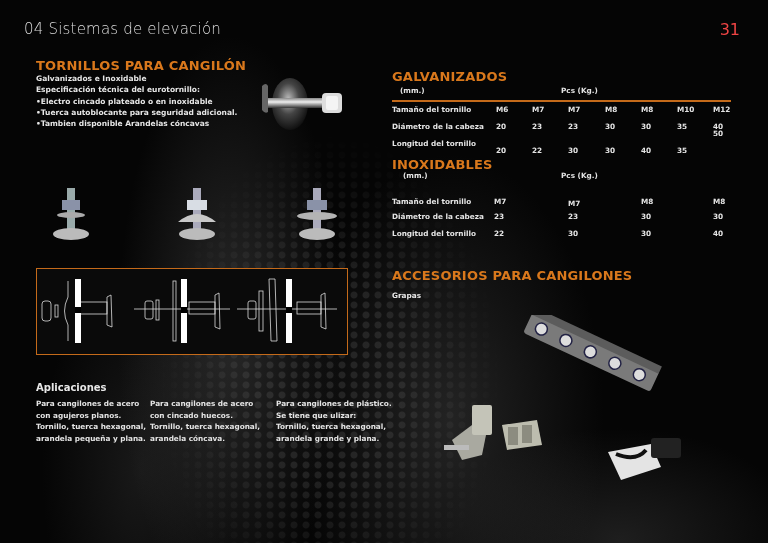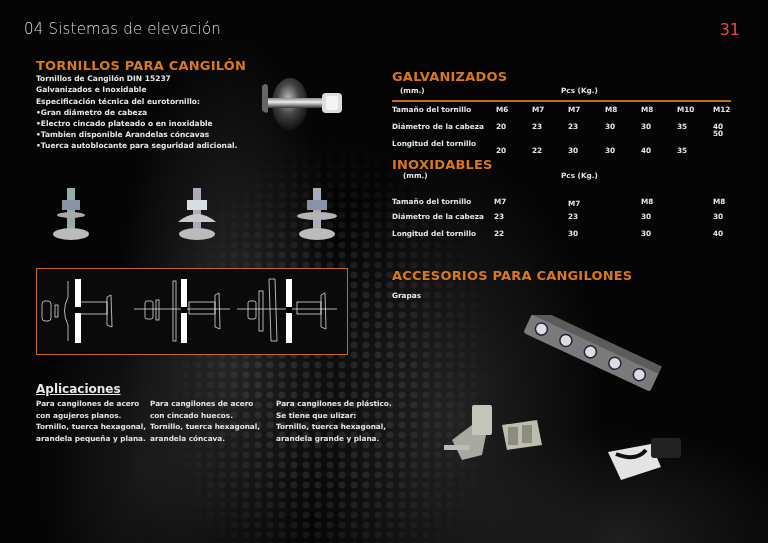--- a/index.html
+++ b/index.html
@@ -26,48 +26,46 @@
 
   .intro { position: absolute; left: 36px; top: 60px; width: 220px; font-size: 7.5px; line-height: 11.2px; font-weight: bold; color: #e6e6e6; }
   .intro .sec-head { margin-bottom: 2px; }
 
   .photo { position: absolute; }
   .bolt-big { left: 260px; top: 74px; width: 92px; height: 60px; }
   .bolt-small { width: 50px; height: 60px; top: 186px; }
 
   .diagram { position: absolute; left: 36px; top: 268px; width: 312px; height: 87px; border: 1.5px solid #c46a1a; background: #0a0a0a; }
 
-  .apps-title { position: absolute; left: 36px; top: 382px; font-size: 12px; font-weight: bold; text-decoration: underline; }
+  .apps-title { position: absolute; left: 36px; top: 382px; font-size: 10px; font-weight: bold; }
   .app-col { position: absolute; top: 398px; width: 118px; font-size: 7.3px; line-height: 11.6px; font-weight: bold; color: #e4e4e4; }
 
   .tbl { position: absolute; left: 392px; font-size: 7.3px; font-weight: bold; color: #e4e4e4; }
   .tbl .cell { position: absolute; white-space: nowrap; }
   .rule { position: absolute; left: 392px; top: 100px; width: 339px; height: 1.5px; background: #c46a1a; }
 
   .acc-head { position: absolute; left: 392px; top: 268px; }
   .acc-sub { position: absolute; left: 392px; top: 291px; font-size: 7.3px; font-weight: bold; }
 </style>
 </head>
 <body>
 
 <div class="bg"></div>
 <div class="chain"></div>
 
 <div class="page-title">04 Sistemas de elevación</div>
 <div class="page-number">31</div>
 
 <div class="intro">
   <div class="sec-head orange">TORNILLOS PARA CANGILÓN</div>
-  <div>Tornillos de Cangilón DIN 15237</div>
   <div>Galvanizados e Inoxidable</div>
   <div>Especificación técnica del eurotornillo:</div>
-  <div>•Gran diámetro de cabeza</div>
   <div>•Electro cincado plateado o en inoxidable</div>
+  <div>•Tuerca autoblocante para seguridad adicional.</div>
   <div>•Tambien disponible Arandelas cóncavas</div>
-  <div>•Tuerca autoblocante para seguridad adicional.</div>
 </div>
 
 <svg class="photo bolt-big" viewBox="0 0 92 60">
   <defs>
     <radialGradient id="dome" cx="45%" cy="40%" r="60%">
       <stop offset="0" stop-color="#bbb"></stop>
         <stop offset="0.5" stop-color="#444"></stop>
         <stop offset="1" stop-color="#111"></stop>
     </radialGradient>
     <linearGradient id="shaft" x1="0" y1="0" x2="0" y2="1">

